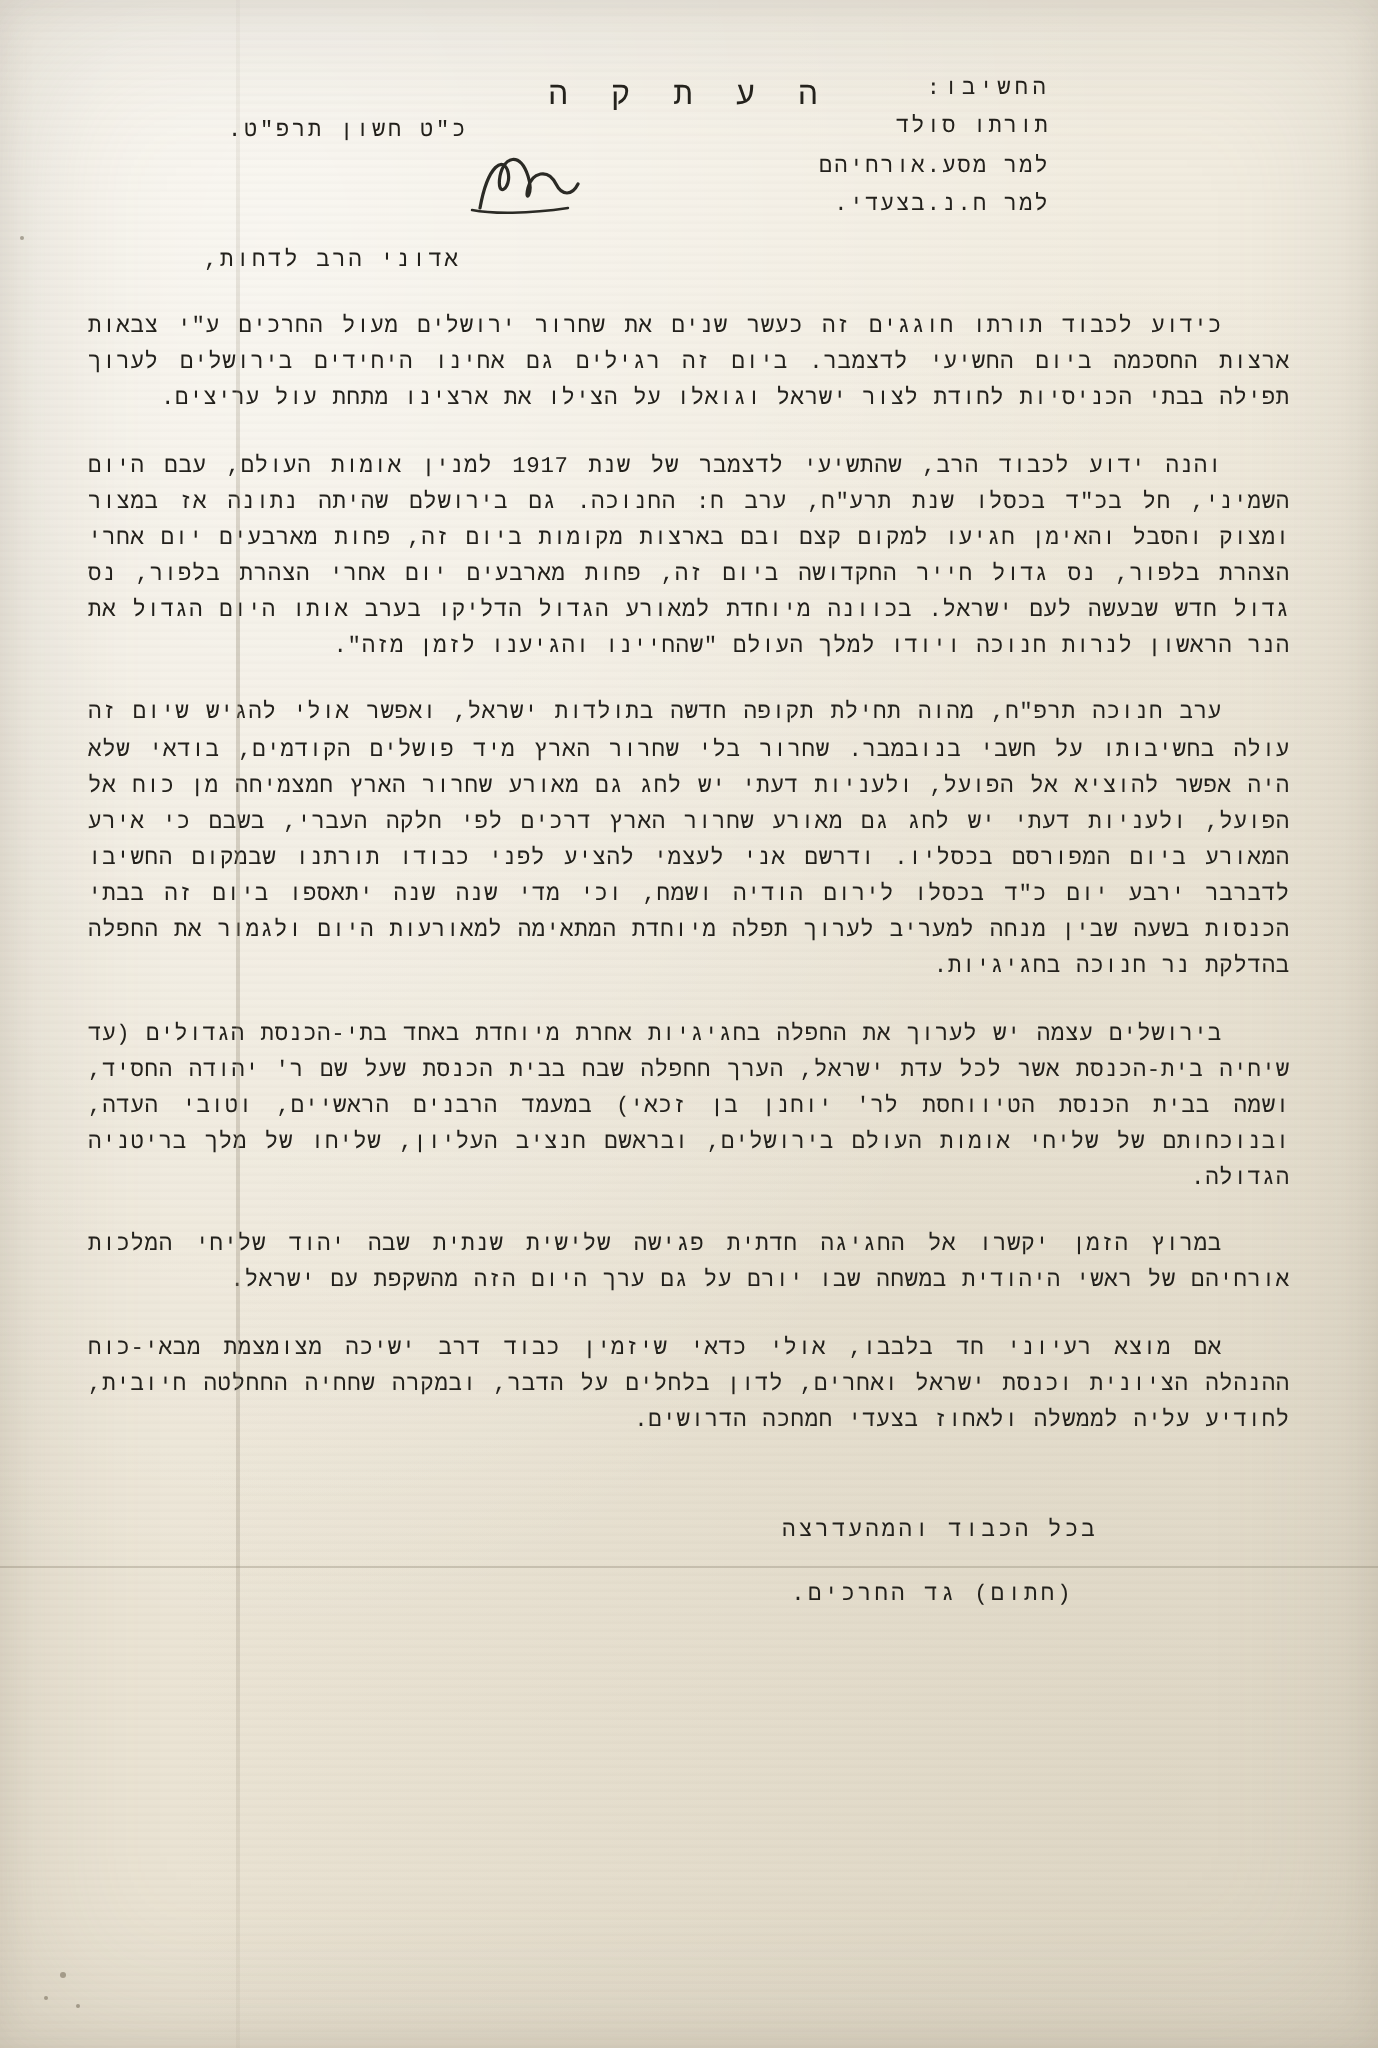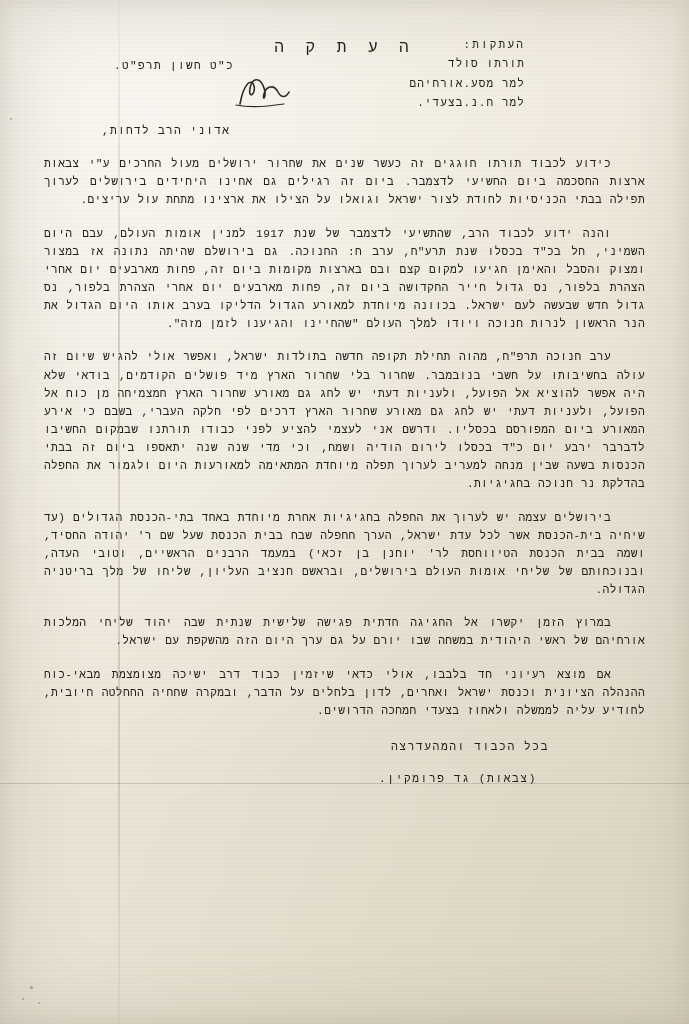--- a/index.html
+++ b/index.html
@@ -140,41 +140,41 @@
   p.para {
     margin: 15px 0 0 0;
     text-align: justify;
     text-align-last: right;
     text-indent: 34px;
     letter-spacing: .35px;
     word-spacing: .5px;
   }
 
   .closing {
-    margin-top: 18px;
+    margin-top: 37px;
     padding-right: 96px;
     letter-spacing: 1.6px;
   }
   .sign {
     margin-top: 14px;
     padding-right: 108px;
     letter-spacing: 1.6px;
   }
 </style>
 </head>
 <body>
 
 <div class="page">
 
   <div class="doc">
 
     <div class="header-row">
 
       <div class="copies-block">
-        <div class="copies-title">העתקות:</div>
+        <div class="copies-title">החשיבו:</div>
         <div>תורתו סולד</div>
         <div>למר מסע.אורחיהם</div>
         <div>למר ח.נ.בצעדי.</div>
       </div>
 
       <div class="doc-title">ה ע ת ק ה</div>
 
       <div class="date-line">כ"ט חשון תרפ"ט.</div>
 
       <svg class="signature-mark" viewBox="0 0 58 34">
@@ -187,21 +187,21 @@
     <div class="salutation">אדוני הרב לדחות,</div>
 
     <p class="para">כידוע לכבוד תורתו חוגגים זה כעשר שנים את שחרור ירושלים מעול החרכים ע"י צבאות ארצות החסכמה ביום החשיעי לדצמבר. ביום זה רגילים גם אחינו היחידים בירושלים לערוך תפילה בבתי הכניסיות לחודת לצור ישראל וגואלו על הצילו את ארצינו מתחת עול עריצים.</p>
     <p class="para">והנה ידוע לכבוד הרב, שהתשיעי לדצמבר של שנת 1917 למנין אומות העולם, עבם היום השמיני, חל בכ"ד בכסלו שנת תרע"ח, ערב ח: החנוכה. גם בירושלם שהיתה נתונה אז במצור ומצוק והסבל והאימן חגיעו למקום קצם ובם בארצות מקומות ביום זה, פחות מארבעים יום אחרי הצהרת בלפור, נס גדול חייר החקדושה ביום זה, פחות מארבעים יום אחרי הצהרת בלפור, נס גדול חדש שבעשה לעם ישראל. בכוונה מיוחדת למאורע הגדול הדליקו בערב אותו היום הגדול את הנר הראשון לנרות חנוכה ויודו למלך העולם "שהחיינו והגיענו לזמן מזה".</p>
     <p class="para">ערב חנוכה תרפ"ח, מהוה תחילת תקופה חדשה בתולדות ישראל, ואפשר אולי להגיש שיום זה עולה בחשיבותו על חשבי בנובמבר. שחרור בלי שחרור הארץ מיד פושלים הקודמים, בודאי שלא היה אפשר להוציא אל הפועל, ולעניות דעתי יש לחג גם מאורע שחרור הארץ חמצמיחה מן כוח אל הפועל, ולעניות דעתי יש לחג גם מאורע שחרור הארץ דרכים לפי חלקה העברי, בשבם כי אירע המאורע ביום המפורסם בכסליו. ודרשם אני לעצמי להציע לפני כבודו תורתנו שבמקום החשיבו לדברבר ירבע יום כ"ד בכסלו לירום הודיה ושמח, וכי מדי שנה שנה יתאספו ביום זה בבתי הכנסות בשעה שבין מנחה למעריב לערוך תפלה מיוחדת המתאימה למאורעות היום ולגמור את החפלה בהדלקת נר חנוכה בחגיגיות.</p>
     <p class="para">בירושלים עצמה יש לערוך את החפלה בחגיגיות אחרת מיוחדת באחד בתי-הכנסת הגדולים (עד שיחיה בית-הכנסת אשר לכל עדת ישראל, הערך חחפלה שבח בבית הכנסת שעל שם ר' יהודה החסיד, ושמה בבית הכנסת הטיווחסת לר' יוחנן בן זכאי) במעמד הרבנים הראשיים, וטובי העדה, ובנוכחותם של שליחי אומות העולם בירושלים, ובראשם חנציב העליון, שליחו של מלך בריטניה הגדולה.</p>
     <p class="para">במרוץ הזמן יקשרו אל החגיגה חדתית פגישה שלישית שנתית שבה יהוד שליחי המלכות אורחיהם של ראשי היהודית במשחה שבו יורם על גם ערך היום הזה מהשקפת עם ישראל.</p>
     <p class="para">אם מוצא רעיוני חד בלבבו, אולי כדאי שיזמין כבוד דרב ישיכה מצומצמת מבאי-כוח ההנהלה הציונית וכנסת ישראל ואחרים, לדון בלחלים על הדבר, ובמקרה שחחיה החחלטה חיובית, לחודיע עליה לממשלה ולאחוז בצעדי חמחכה הדרושים.</p>
 
     <div class="closing">בכל הכבוד והמהעדרצה</div>
-    <div class="sign">(צבאות) גד פרומקין.</div>
+    <div class="sign">(חתום) גד החרכים.</div>
 
   </div>
 
   <div class="fold"></div>
   <div class="fold-h"></div>
 
   <div class="speck" style="width:3px;height:3px;top:986px;left:30px;"></div>
   <div class="speck" style="width:2px;height:2px;top:998px;left:22px;"></div>
   <div class="speck" style="width:2px;height:2px;top:1002px;left:38px;"></div>
   <div class="speck" style="width:2px;height:2px;top:118px;left:10px;"></div>

